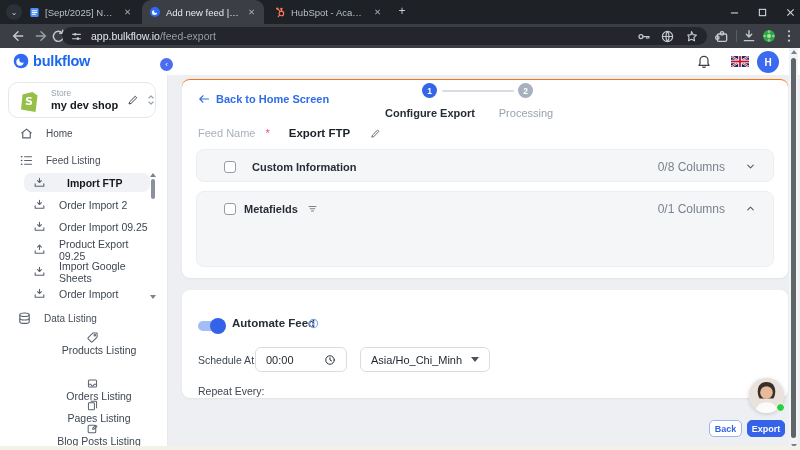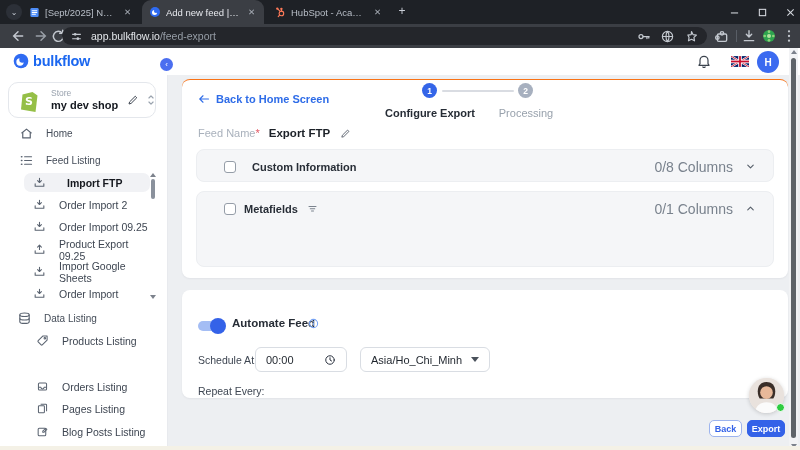--- a/index.html
+++ b/index.html
@@ -34,42 +34,42 @@
   
   .sidebar { position:absolute; left:0; top:75px; width:168px; height:375px; background:#fff; border-right:1px solid #e8eaee; }
   .storecard { position:absolute; left:8px; top:7px; width:148px; height:36px; border:1px solid #e4e7ec; border-radius:10px; background:#fff; }
   .storelabel { position:absolute; left:42px; top:5px; font-size:8.5px; color:#98a1ad; }
   .storename { position:absolute; left:42px; top:16px; font-size:11px; font-weight:700; color:#14181f; }
   .navrow { position:absolute; left:0; width:168px; height:19px; display:flex; align-items:center; font-size:10px; color:#454d59; }
   .navrow .nico { width:15px; height:15px; margin-left:19px; margin-right:12px; color:#5a6370; flex:none; }
   .subrow { position:absolute; left:24px; width:126px; height:19px; display:flex; align-items:center; font-size:10.5px; color:#3e4652; border-radius:7px; }
   .subrow .nico { width:13px; height:13px; margin-left:9px; margin-right:13px; color:#5a6370; flex:none; }
   .subrow.active { background:#f1f2f5; font-weight:700; color:#15181e;gap:8px; }
-  .datarow { position:absolute; left:36px; width:126px; height:19px; display:flex; align-items:center; font-size:10.5px; color:#3e4652; }
+  .datarow { position:absolute; left:36px; width:126px; height:19px; display:flex; align-items:center; font-size:10.5px; color:#3e4652;flex-direction:column; }
   .datarow .nico { width:13px; height:13px; margin-right:13px; color:#5a6370; flex:none; }
   .sscroll { position:absolute; left:150px; top:98px; width:5px; height:126px; }
   .sscroll .thumb { position:absolute; left:0.5px; top:6px; width:4px; height:20px; background:#8a919c; border-radius:2px; }
   .arr { position:absolute; width:0; height:0; border-left:3px solid transparent; border-right:3px solid transparent; }
   .arr.up { border-bottom:4px solid #7c828c; }
   .arr.dn { border-top:4px solid #7c828c; }
 
   
   .card { position:absolute; left:182px; width:606px; background:#fff; border-radius:8px; box-shadow:0 1px 2px rgba(16,24,40,.05); }
   #card1 { top:79px; height:199px; border-top:1px solid #f97316; }
   #card2 { top:290px; height:108px; }
   .backlink { position:absolute; left:16px; top:13px; color:#2e6ce8; font-size:11px; font-weight:600; display:flex; align-items:center; gap:6px; }
   .step-circle { position:absolute; top:3px; width:15px; height:15px; border-radius:50%; color:#fff; font-size:8.5px; font-weight:700; display:flex; align-items:center; justify-content:center; }
   .step-line { position:absolute; top:10px; height:2px; background:#d9dce2; border-radius:1px; }
   .step-label { position:absolute; top:27px; font-size:11px; text-align:center; width:110px; }
-  .feedname { position:absolute; left:16px; top:47px; display:flex; align-items:center; font-size:11px; }
+  .feedname { position:absolute; left:16px; top:47px; display:flex; align-items:center; font-size:11px;gap:10px; }
   .sectionbox { position:absolute; left:14px; width:578px; background:#f5f6f8; border:1px solid #eceef1; border-radius:8px; }
   .secrow { position:relative; height:33px; display:flex; align-items:center; padding-left:27px; }
   .cbx { width:12px; height:12px; border:1.5px solid #959da8; border-radius:3px; background:#fff; flex:none; }
   .seclabel { font-size:11px; font-weight:600; color:#272d36; margin-left:8px; }
-  .seccols { position:absolute; right:40px; font-size:14px; color:#79828d;padding-left:37px; }
+  .seccols { position:absolute; right:48px; font-size:12px; color:#79828d;padding-left:37px; }
   .secchev { position:absolute; right:17px; width:11px; height:11px; color:#555d68; }
 
   .toggle { position:absolute; left:16px; top:31px; width:27px; height:10px; border-radius:5px; background:#a4bdf4; }
   .toggle .knob { position:absolute; right:-1px; top:-3px; width:16px; height:16px; border-radius:50%; background:#3462e8; }
   .autolabel { position:absolute; left:50px; top:27px; font-size:11.5px; font-weight:600; color:#272d36; }
   .formlabel { position:absolute; left:16px; font-size:10.5px; color:#3e4652; }
   .inputbox { position:absolute; height:25px; border:1px solid #d9dde3; border-radius:6px; background:#fff; display:flex; align-items:center; font-size:11px; color:#1e242c; padding:0 10px; }
   .inputbox .grow { flex:1; }
   .caret-dn { width:0; height:0; border-left:4px solid transparent; border-right:4px solid transparent; border-top:5px solid #4a515b; }
 

